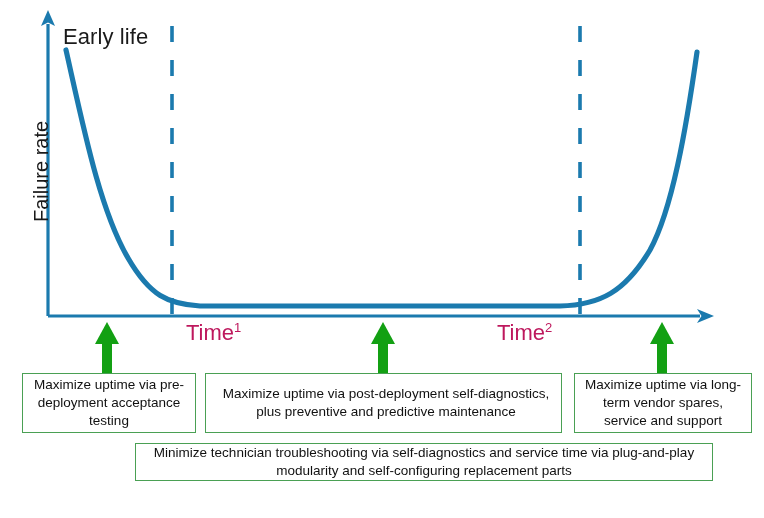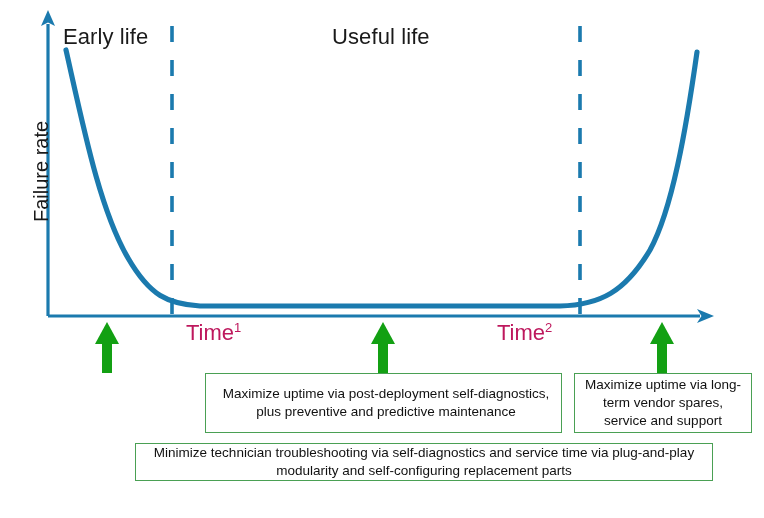--- a/index.html
+++ b/index.html
@@ -118,31 +118,33 @@
     <g>
       <rect x="657" y="335" width="10" height="38" fill="#13a013"></rect>
       <path d="M 662 322 L 650 344 L 674 344 Z" fill="#13a013"></path>
     </g>
   </svg>
 
   <div class="axis-title-y" style="left: 30px; top: 222px;">Failure rate</div>
 
   <div class="phase-label" style="left: 63px; top: 24px; text-align: center;">Early life</div>
 
-  <div class="phase-label" style="left: 332px; top: 24px;">Useful life</div>
 
 
   <div class="time-label" style="left: 186px; top: 320px;">
     <span>Time</span><sup>1</sup>
   </div>
 
   <div class="time-label" style="left: 497px; top: 320px;">
     <span>Time</span><sup>2</sup>
   </div>
 
+  <div class="note-box" style="left: 22px; top: 373px; width: 174px; height: 60px;">
+    <span class="txt">Maximize uptime via pre-deployment acceptance testing</span>
+  </div>
 
   <div class="note-box" style="left: 205px; top: 373px; width: 357px; height: 60px; padding-left: 11px;">
     <span class="txt">Maximize uptime via post-deployment self-diagnostics, plus preventive and predictive maintenance</span>
   </div>
 
   <div class="note-box" style="left: 574px; top: 373px; width: 178px; height: 60px;">
     <span class="txt">Maximize uptime via long-term vendor spares, service and support</span>
   </div>
 
   <div class="note-box" style="left: 106px; top: 443px; width: 578px; height: 38px; margin-left: 29px;">

